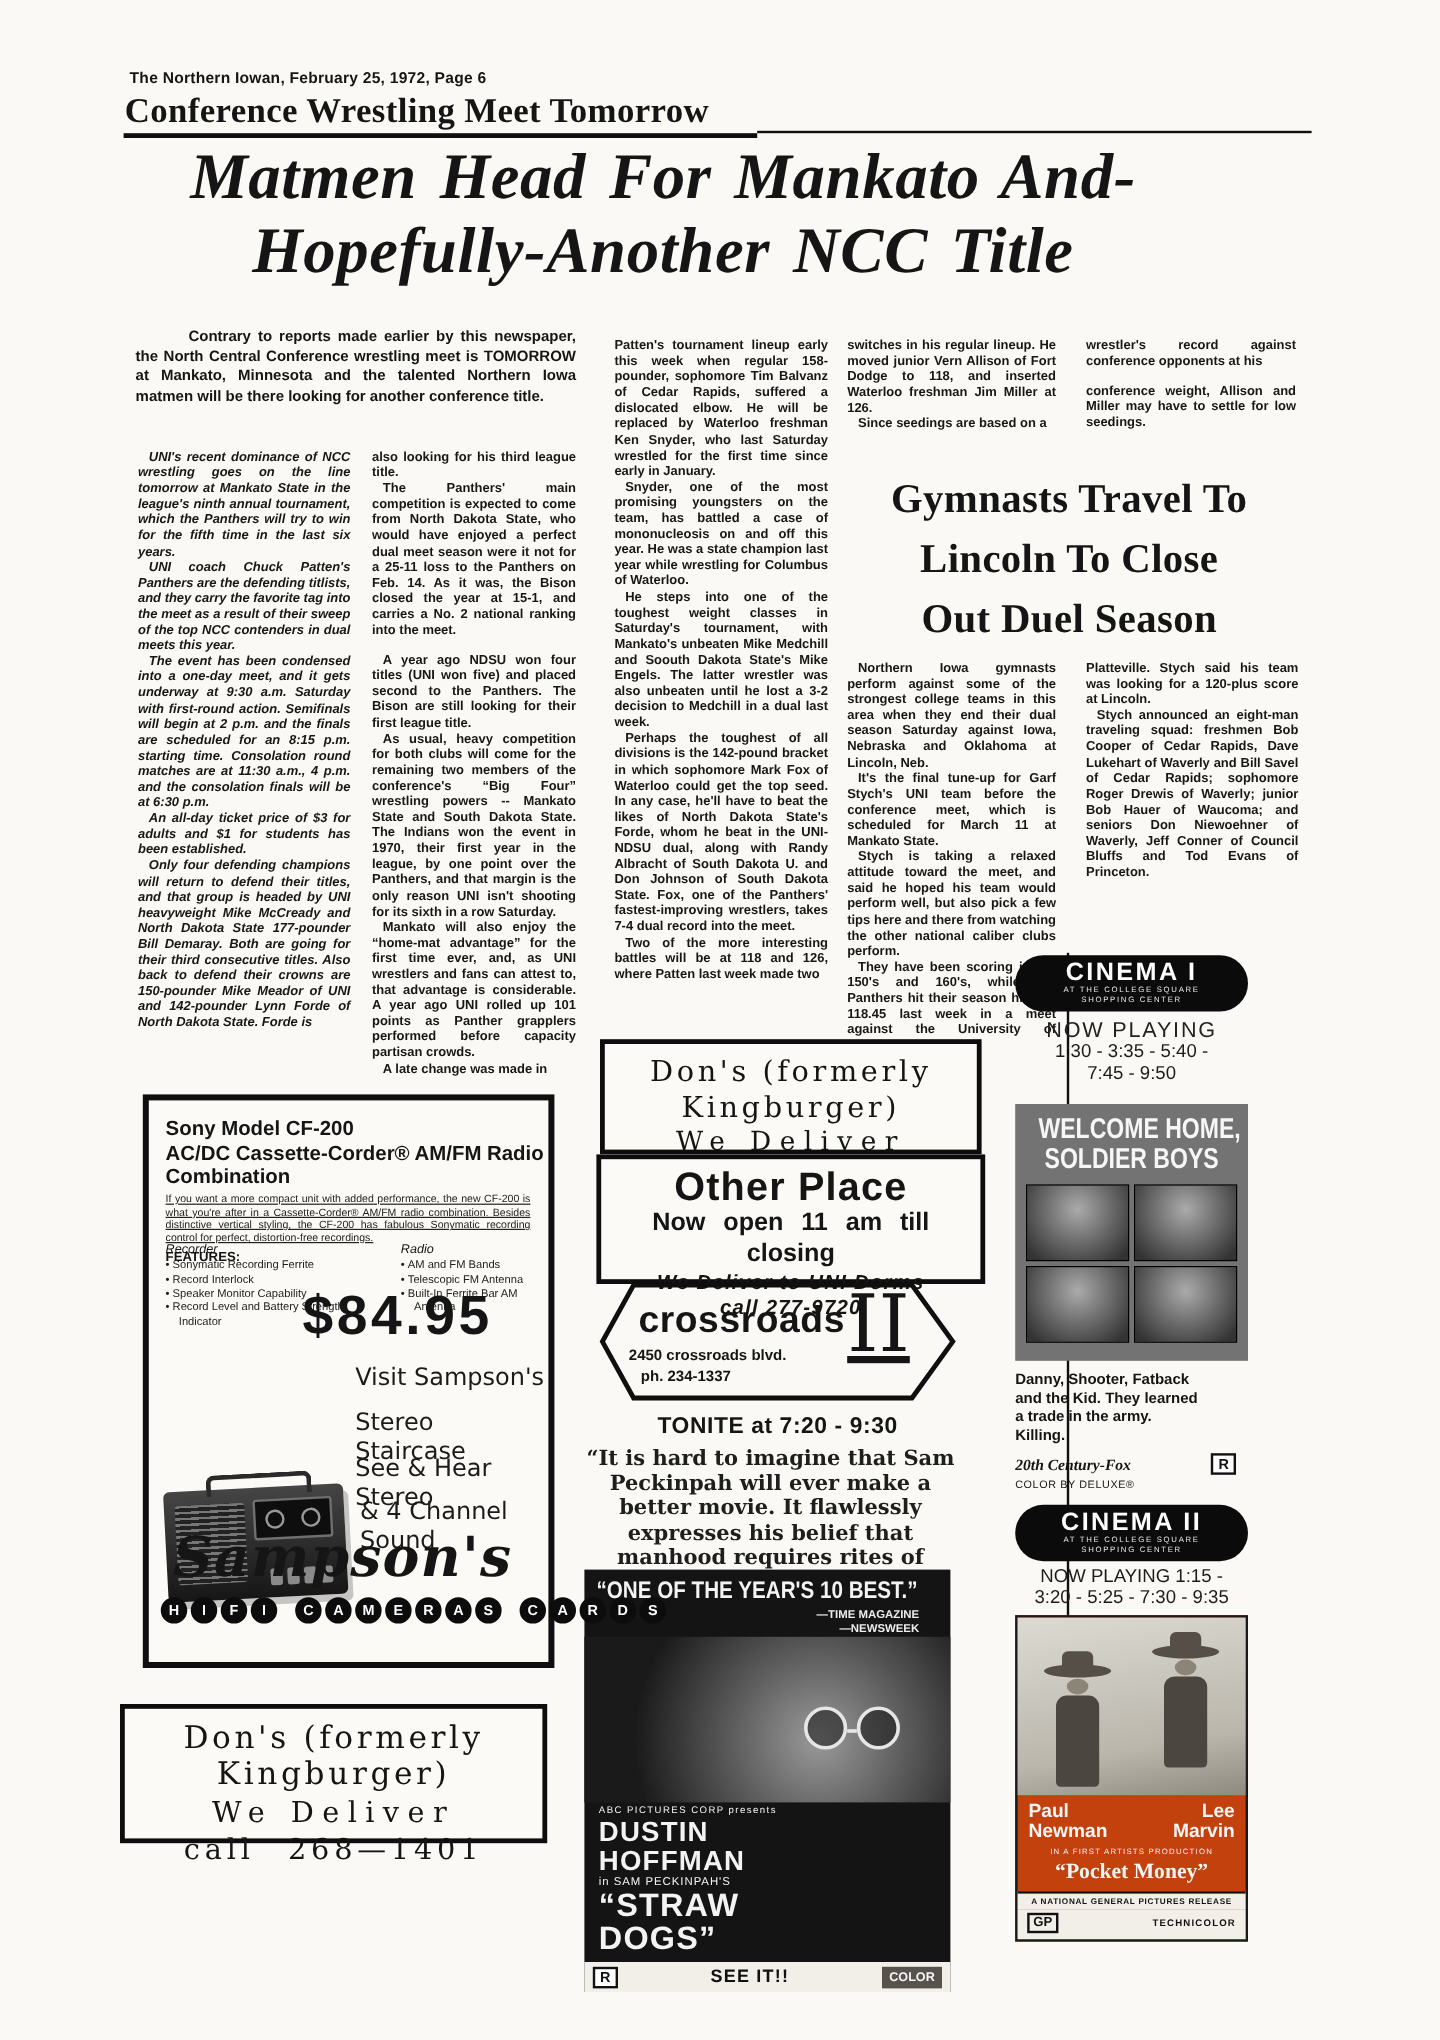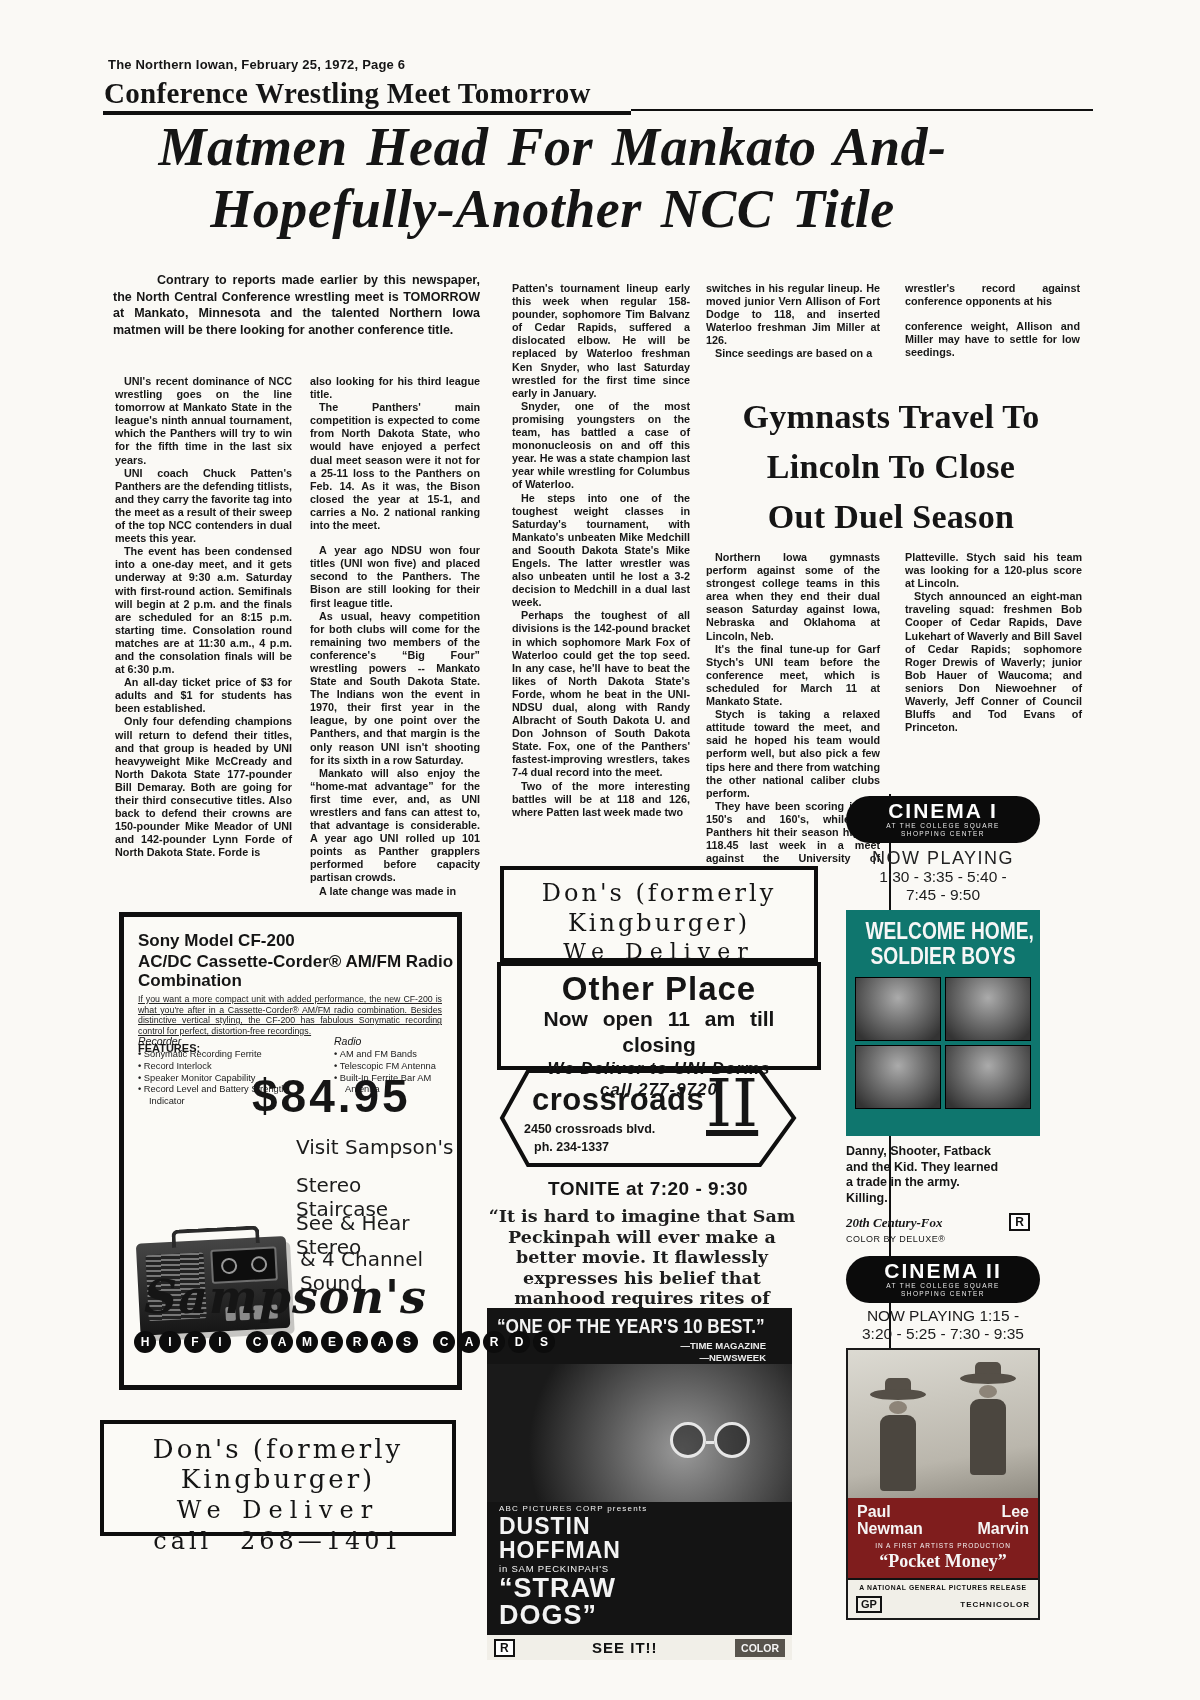--- a/index.html
+++ b/index.html
@@ -56,29 +56,29 @@
   .rbox{border:2px solid #111;font:700 12px/14px "Liberation Sans",sans-serif;padding:0 4px;background:#fff;color:#111;}
   .seeit{font:800 15px/16px "Liberation Sans",sans-serif;letter-spacing:1px;}
   .colorchip{background:#57534c;color:#f5f5f5;font:700 10.5px/12px "Liberation Sans",sans-serif;padding:3px 6px;}
   
   .rail{left:846px;top:796px;width:194px;display:flex;flex-direction:column;}
   .pill{background:#0b0b0b;border-radius:24px;color:#fdfdfd;text-align:center;padding:3px 0 5px 0;}
   .pill-name{font:800 21px/23px "Liberation Sans",sans-serif;letter-spacing:2px;}
   .pill-loc{font:400 6.5px/8px "Liberation Sans",sans-serif;letter-spacing:1.4px;color:#e9e9e9;}
   .np{font:400 18px/20px "Liberation Sans",sans-serif;letter-spacing:1.5px;text-align:center;margin-top:5px;color:#222;}
   .times{font:400 15.5px/17.5px "Liberation Sans",sans-serif;text-align:center;color:#1c1c1c;}
-  .poster1{background:#0f766e;margin-top:7px;padding:8px 0 24px 0;}
+  .poster1{background:#737373;margin-top:17px;padding:8px 0 12px 0;}
   .p1-title{color:#f6f6f6;text-align:center;font:800 24px/25px "Liberation Sans",sans-serif;white-space:nowrap;transform:scaleX(.8);transform-origin:center;}
   .faces{display:grid;grid-template-columns:1fr 1fr;gap:4px;margin:9px 9px 3px 9px;}
   .face{height:62px;border:1px solid #000;background:radial-gradient(ellipse at 50% 32%, #ababab 0%, #6e6e6e 45%, #333 90%);}
   .tagline{font:700 12.5px/15.5px "Liberation Sans",sans-serif;width:158px;margin-top:8px;}
   .foxrow{display:flex;align-items:center;justify-content:space-between;width:184px;margin-top:7px;}
   .fox{font:italic 700 13px/15px "Liberation Serif",serif;}
   .deluxe{font:400 9px/11px "Liberation Sans",sans-serif;margin-top:3px;letter-spacing:.5px;}
-  .poster2{border:2px solid #1a1a1a;margin-top:6px;background:#7f1d1d;color:#f5f5f5;}
+  .poster2{border:2px solid #1a1a1a;margin-top:6px;background:#c2410c;color:#f5f5f5;}
   .p2-photo{position:relative;height:148px;background:linear-gradient(170deg,#dcdad2 0%,#bab6ac 70%,#8e8a80 100%);overflow:hidden;}
   .cowboy{position:absolute;}
   .brim{width:56px;height:11px;background:#554f47;border-radius:50%;}
   .crown{width:26px;height:15px;background:#554f47;margin:0 auto -4px auto;border-radius:5px 5px 0 0;}
   .chead{width:18px;height:13px;background:#8d8478;margin:1px auto 0 auto;border-radius:50%;}
   .torso{width:36px;height:76px;background:#4b463f;margin:1px auto 0 auto;border-radius:9px 9px 4px 4px;}
   .p2-names{display:flex;justify-content:space-between;padding:5px 9px 0 9px;}
   .p2-name{font:800 16px/17px "Liberation Sans",sans-serif;width:72px;}
   .p2-name.right{text-align:right;}
   .p2-prod{font:400 6.5px/9px "Liberation Sans",sans-serif;letter-spacing:1px;text-align:center;margin-top:4px;}
@@ -123,21 +123,21 @@
 
 <div class="ab headline" style="left:100px;top:116px;width:905px;">
   <div>Matmen Head For Mankato And-</div>
   <div>Hopefully-Another NCC Title</div>
 </div>
 
 <div class="ab intro" style="left:113px;top:272px;">
   <p>Contrary to reports made earlier by this newspaper, the North Central Conference wrestling meet is TOMORROW at Mankato, Minnesota and the talented Northern Iowa matmen will be there looking for another conference title.</p>
 </div>
 
-<div class="ab bodycol" style="left:115px;top:375px;width:177px;">
+<div class="ab bodycol" style="left:115px;top:375px;width:177px;font-style:italic;">
   <p>UNI's recent dominance of NCC wrestling goes on the line tomorrow at Mankato State in the league's ninth annual tournament, which the Panthers will try to win for the fifth time in the last six years.</p>
   <p>UNI coach Chuck Patten's Panthers are the defending titlists, and they carry the favorite tag into the meet as a result of their sweep of the top NCC contenders in dual meets this year.</p>
   <p>The event has been condensed into a one-day meet, and it gets underway at 9:30 a.m. Saturday with first-round action. Semifinals will begin at 2 p.m. and the finals are scheduled for an 8:15 p.m. starting time. Consolation round matches are at 11:30 a.m., 4 p.m. and the consolation finals will be at 6:30 p.m.</p>
   <p>An all-day ticket price of $3 for adults and $1 for students has been established.</p>
   <p>Only four defending champions will return to defend their titles, and that group is headed by UNI heavyweight Mike McCready and North Dakota State 177-pounder Bill Demaray. Both are going for their third consecutive titles. Also back to defend their crowns are 150-pounder Mike Meador of UNI and 142-pounder Lynn Forde of North Dakota State. Forde is</p>
 </div>
 
 <div class="ab bodycol" style="left:310px;top:375px;width:170px;">
   <p class="noind">also looking for his third league title.</p>
   <p>The Panthers' main competition is expected to come from North Dakota State, who would have enjoyed a perfect dual meet season were it not for a 25-11 loss to the Panthers on Feb. 14. As it was, the Bison closed the year at 15-1, and carries a No. 2 national ranking into the meet.</p>

